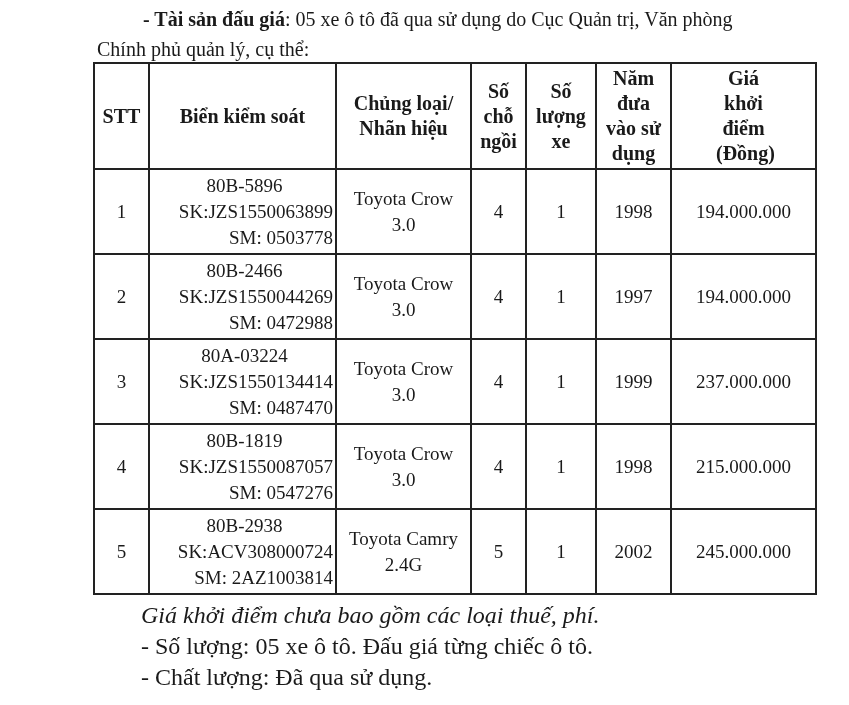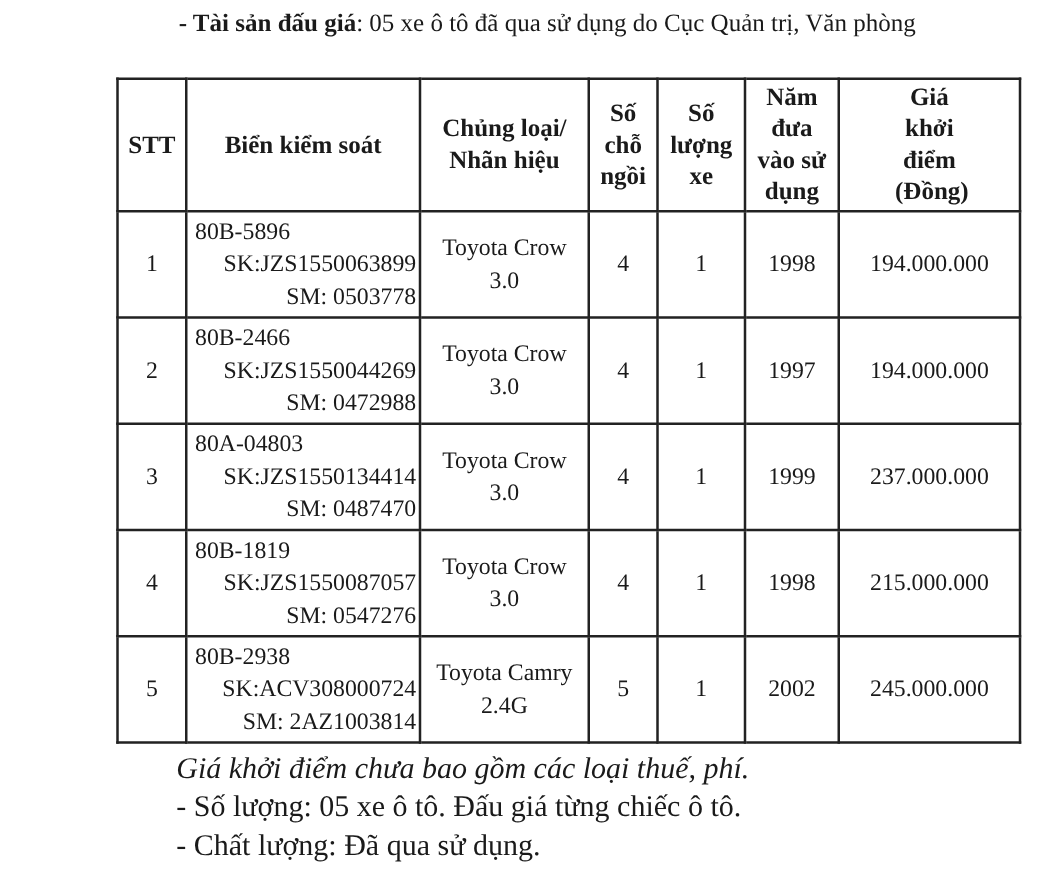--- a/index.html
+++ b/index.html
@@ -45,38 +45,38 @@
     font-weight: bold;
     font-size: 20px;
     line-height: 25px;
     text-align: center;
     padding: 2px 4px;
   }
   .vtable th.th-year  { padding: 2px 8px; border-radius: 26px; }
   .vtable th.th-price { padding: 2px 44px; }
   .vtable td.center { text-align: center; padding: 2px 4px; }
   .vtable td.plate-cell { padding: 2px 2px 2px 6px; text-align: left; }
-  .plate-cell .plate { text-align: left; }
+  .plate-cell .plate { text-align: center; }
   .plate-cell .reg-line { text-align: right; }
 
   
   .notes {
     position: absolute;
     left: 141px; top: 600px;
     font-size: 24px;
     line-height: 31px;
   }
   .note-italic { font-style: italic; }
 </style>
 </head>
 <body>
 
 <div class="page">
 
-  <p class="intro"><b>- Tài sản đấu giá</b><span>: 05 xe ô tô đã qua sử dụng do Cục Quản trị, Văn phòng</span><br></p>
+  <p class="intro"><b>- Tài sản đấu giá</b><span>: 05 xe ô tô đã qua sử dụng do Cục Quản trị, Văn phòng</span><br><span>Chính phủ quản lý, cụ thể:</span></p>
 
   <table class="vtable">
     <colgroup>
       <col style="width:55px">
         <col style="width:187px">
         <col style="width:135px">
       <col style="width:55px">
         <col style="width:70px">
         <col style="width:75px">
         <col style="width:145px">
@@ -115,21 +115,21 @@
         </td>
         <td class="center">Toyota Crow 3.0</td>
         <td class="center">4</td>
         <td class="center">1</td>
         <td class="center">1997</td>
         <td class="center">194.000.000</td>
       </tr>
       <tr>
         <td class="center">3</td>
         <td class="plate-cell">
-          <div class="plate">80A-04803</div>
+          <div class="plate">80A-03224</div>
           <div class="reg-line">SK:JZS1550134414</div>
           <div class="reg-line">SM: 0487470</div>
         </td>
         <td class="center">Toyota Crow 3.0</td>
         <td class="center">4</td>
         <td class="center">1</td>
         <td class="center">1999</td>
         <td class="center">237.000.000</td>
       </tr>
       <tr>

